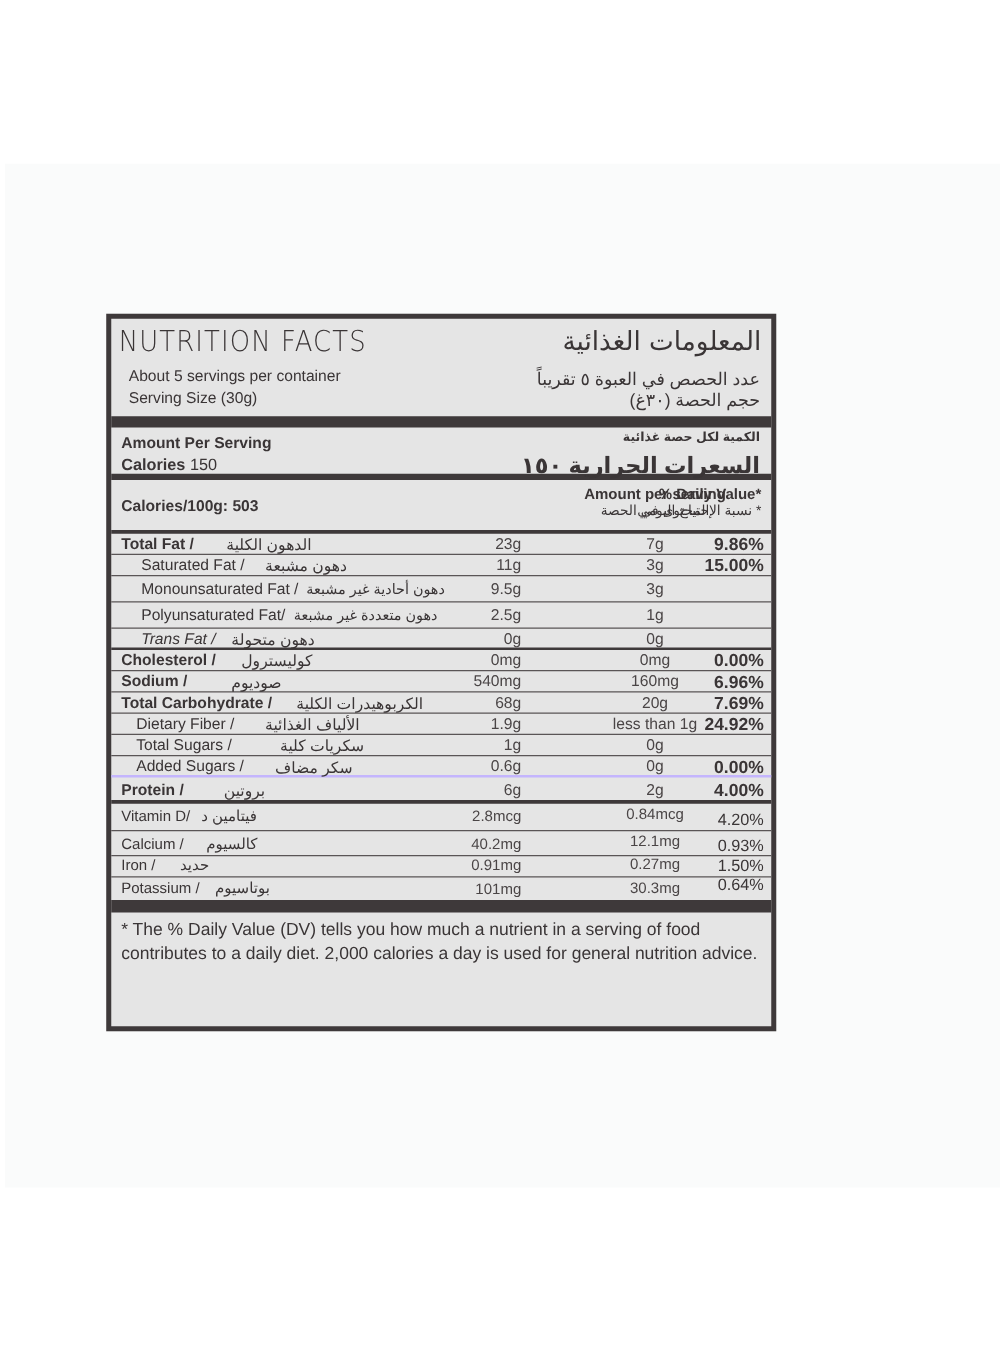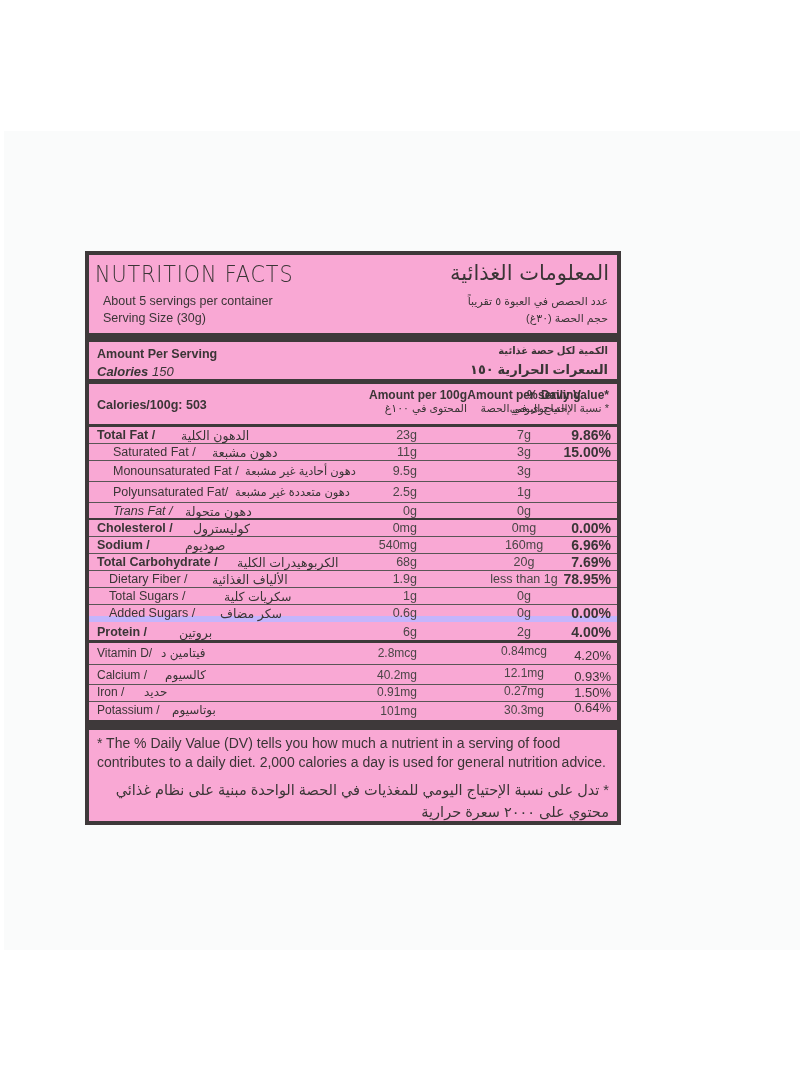--- a/index.html
+++ b/index.html
@@ -7,42 +7,42 @@
     width: 800px; height: 1091px; background: #ffffff; position: relative;
     font-family: "Liberation Sans", "DejaVu Sans", sans-serif; color: #3a3536;
     overflow: hidden;
   }
   .backdrop {
     position: absolute; left: 4px; top: 131px; width: 796px; height: 819px;
     background: #fafbfb;
   }
   .label {
     position: absolute; left: 85px; top: 251px; width: 536px; height: 574px;
-    border: 4px solid #3e393a; background: #f9a8d4; box-sizing: border-box;
+    border: 4px solid #3e393a; background: #e5e5e5; box-sizing: border-box;
   }
   .hdr { position: relative; height: 78px; }
   .title-en {
     position: absolute; left: 6px; top: 6px;
     font-family: "DejaVu Sans", sans-serif; font-weight: 300; font-size: 23px;
     letter-spacing: 1px; color: #3a3536; transform: scaleX(0.9); transform-origin: left;
   }
   .title-ar {
     position: absolute; right: 8px; top: 6px; direction: rtl;
     font-family: "DejaVu Sans", sans-serif; font-size: 21px; letter-spacing: 2px; color: #3a3536;
   }
   .sub-en { position: absolute; left: 14px; font-size: 12.5px; color: #3a3536; }
-  .sub-ar { position: absolute; right: 9px; font-size: 11px; direction: rtl; color: #3a3536; text-align: right; }
+  .sub-ar { position: absolute; right: 9px; font-size: 14px; direction: rtl; color: #3a3536; text-align: right; }
   .bar-thick { height: 9px; background: #3e393a; }
   .bar-med { height: 5px; background: #3e393a; }
   .aps { position: relative; height: 37px; }
   .aps .en1 { position: absolute; left: 8px; top: 5px; font-weight: bold; font-size: 12.5px; }
-  .aps .en2 { position: absolute; left: 8px; top: 22px; font-size: 13px; font-style: italic; }
+  .aps .en2 { position: absolute; left: 8px; top: 22px; font-size: 13px; }
   .aps .en2 b { font-weight: bold; }
   .aps .ar1 { position: absolute; right: 9px; top: 3px; font-weight: bold; font-size: 10px; direction: rtl; }
-  .aps .ar2 { position: absolute; right: 9px; top: 20px; font-weight: bold; font-size: 13px; direction: rtl; }
+  .aps .ar2 { position: absolute; right: 9px; top: 20px; font-weight: bold; font-size: 18px; direction: rtl; }
   .colhdr { position: relative; height: 40px; border-radius: 19px; }
   .colhdr .cal100 { position: absolute; left: 8px; top: 14px; font-weight: bold; font-size: 12.5px; }
   .colhdr .c { position: absolute; text-align: center; font-size: 12px; }
   .colhdr .c .t { font-weight: bold; font-size: 12px; display: block; }
   .colhdr .c .a { font-size: 11px; direction: rtl; display: block; }
   .colhdr .dv { position: absolute; right: 8px; top: 4px; text-align: right; }
   .colhdr .dv .t { font-weight: bold; font-size: 12px; display: block; }
   .colhdr .dv .a { font-size: 11px; direction: rtl; display: block; }
   .sep-dark { height: 3px; background: #3e393a; }
   .row {
@@ -89,24 +89,20 @@
       <span>150</span>
     </div>
     <div class="ar1">الكمية لكل حصة غذائية</div>
     <div class="ar2">السعرات الحرارية ١٥٠</div>
   </div>
 
   <div class="bar-med"></div>
 
   <div class="colhdr">
     <div class="cal100">Calories/100g: 503</div>
-    <div class="c" style="left:238px; width:150px; top:4px; text-align:right; padding-right:10px; box-sizing:border-box;">
-      <span class="t">Amount per 100g</span>
-      <span class="a">المحتوى في ١٠٠غ</span>
-    </div>
     <div class="c" style="left:360px; width:150px; top:4px;">
       <span class="t">Amount per serving</span>
       <span class="a">المحتوى في الحصة</span>
     </div>
     <div class="dv">
       <span class="t">% Daily Value*</span>
       <span class="a">* نسبة الإحتياج اليومي</span>
     </div>
   </div>
 
@@ -166,30 +162,30 @@
     <span class="ar" style="left:148px">الكربوهيدرات الكلية</span>
     <span class="v100">68g</span>
     <span class="vsrv">20g</span>
     <span class="dvv">7.69%</span>
   </div>
   <div class="row ind">
     <span class="name" style="left:20px">Dietary Fiber /</span>
     <span class="ar" style="left:123px">الألياف الغذائية</span>
     <span class="v100">1.9g</span>
     <span class="vsrv">less than 1g</span>
-    <span class="dvv">78.95%</span>
+    <span class="dvv">24.92%</span>
   </div>
   <div class="row ind">
     <span class="name" style="left:20px">Total Sugars /</span>
     <span class="ar" style="left:135px">سكريات كلية</span>
     <span class="v100">1g</span>
     <span class="vsrv">0g</span>
     <span class="dvv"></span>
   </div>
-  <div class="row ind" style="border-bottom:6px solid #c4b5fd">
+  <div class="row ind" style="border-bottom:2px solid #c4b5fd">
     <span class="name" style="left:20px">Added Sugars /</span>
     <span class="ar" style="left:131px">سكر مضاف</span>
     <span class="v100">0.6g</span>
     <span class="vsrv">0g</span>
     <span class="dvv">0.00%</span>
   </div>
   <div class="row tall" style="border-bottom:3px solid #3e393a">
     <span class="name b" style="top:3px">Protein /</span>
     <span class="ar" style="left:90px; top:3px">بروتين</span>
     <span class="v100" style="top:3px">6g</span>
@@ -223,15 +219,14 @@
     <span class="ar" style="left:83px; top:1px">بوتاسيوم</span>
     <span class="v100" style="top:2px">101mg</span>
     <span class="vsrv" style="top:1px">30.3mg</span>
     <span class="dvv light" style="top:-2px">0.64%</span>
   </div>
 
   <div class="bar-thick" style="height:10px"></div>
 
   <div class="foot">
     <div class="en">* The % Daily Value (DV) tells you how much a nutrient in a serving of food contributes to a daily diet. 2,000 calories a day is used for general nutrition advice.</div>
-    <div class="ar">* تدل على نسبة الإحتياج اليومي للمغذيات في الحصة الواحدة مبنية على نظام غذائي محتوي على ٢٠٠٠ سعرة حرارية</div>
   </div>
 </div>
 
 </body></html>

